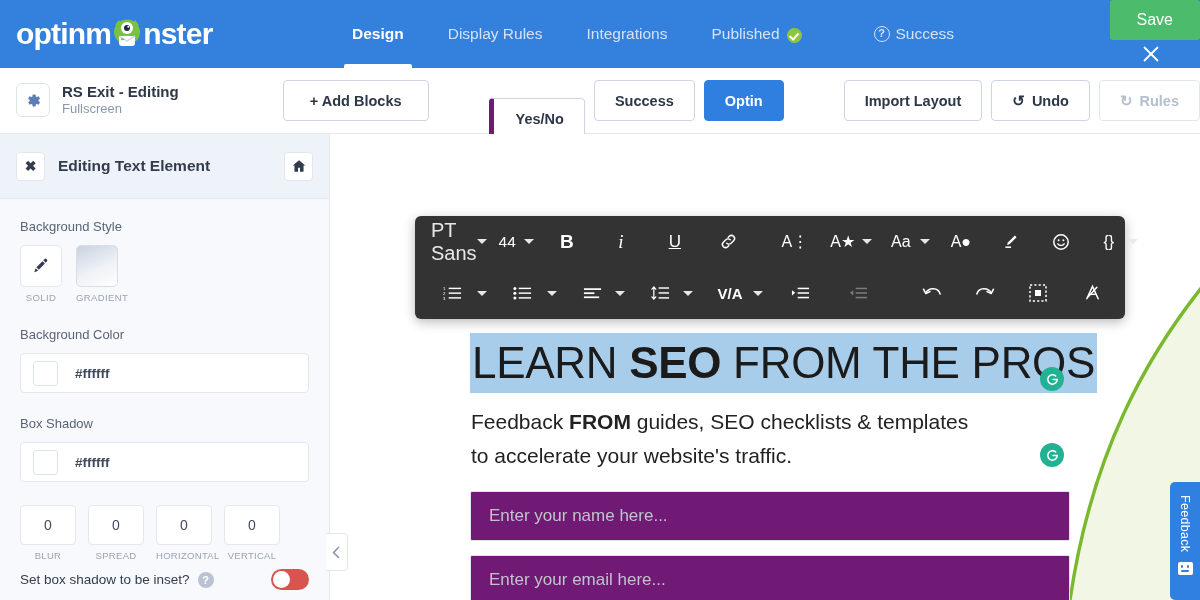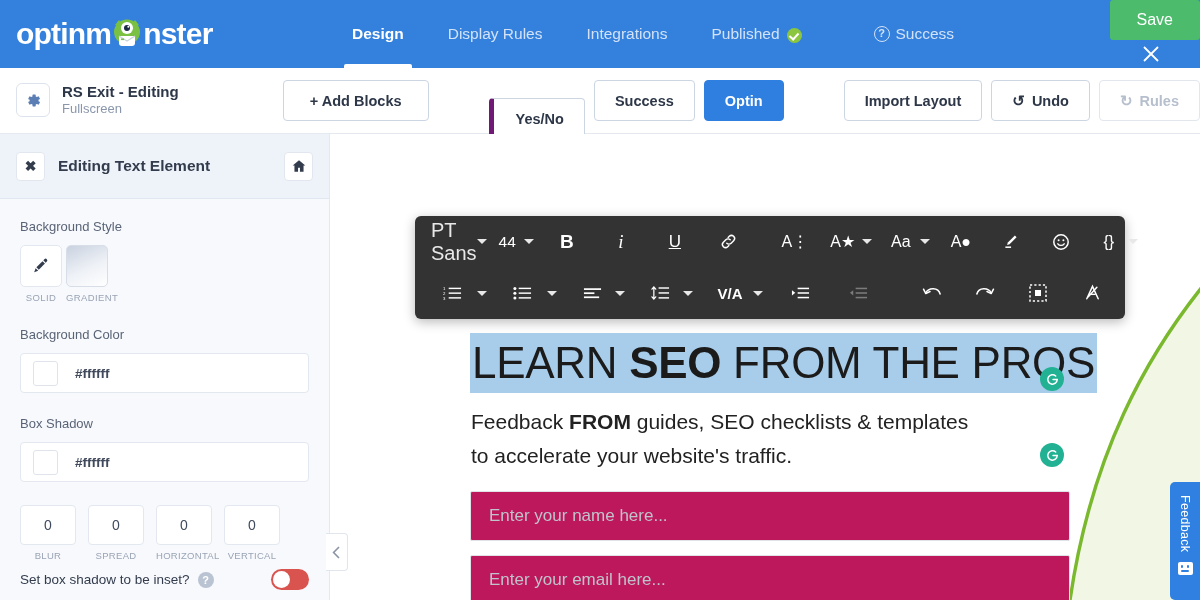--- a/index.html
+++ b/index.html
@@ -107,21 +107,21 @@
     font-size: 14px; font-weight: bold; color: #333c4d; cursor: pointer;
   }
   .side-title { font-size: 15.5px; font-weight: bold; color: #333c4d; margin-left: 13px; flex: 1; }
   .homebtn {
     width: 29px; height: 29px; background: #fff; border: 1px solid #e2e7ef;
     border-radius: 4px; display: flex; align-items: center; justify-content: center;
     cursor: pointer;
   }
   .side-body { padding: 20px 20px 0 20px; }
   .fld-label { font-size: 13px; color: #5a6477; margin-bottom: 11px; }
-  .bgstyle-row { display: flex; gap: 4px; margin-bottom: 24px; }
+  .bgstyle-row { display: flex; gap: 14px; margin-bottom: 24px; }
   .bgopt { width: 42px; text-align: center; cursor: pointer; }
   .bgopt .sw {
     width: 42px; height: 42px; border-radius: 5px; background: #fff;
     border: 1px solid #e3e8f0; display: flex; align-items: center; justify-content: center;
   }
   .bgopt .sw.grad {
     background: linear-gradient(155deg,#c9d2e0 0%,#eef1f6 55%,#ffffff 100%);
     border: 1px solid #d7dee8;
   }
   .bgopt .cap { font-size: 9.5px; color: #9aa4b5; margin-top: 5px; letter-spacing: .4px; }
@@ -176,21 +176,21 @@
     background: #a8cdeb; padding: 4px 2px; line-height: 1.18;
   }
   .headline b { font-weight: bold; }
   .subhead {
     position: absolute; left: 141px; top: 271px; width: 520px; font-size: 21px;
     color: #222; line-height: 1.62;
   }
   .subhead b { font-weight: bold; }
   .field {
     position: absolute; left: 140px; width: 600px; height: 50px;
-    border: 1px solid #dfe3e8; background: #be185d; border-radius: 2px;
+    border: 1px solid #dfe3e8; background: #701a75; border-radius: 2px;
     display: flex; align-items: center; padding: 0 18px; text-align: right;
   }
   .field span { font-size: 17px; color: #bfc4cb; }
   .field.name { top: 357px; }
   .field.email { top: 421px; }
 
   .gbadge {
     position: absolute; width: 24px; height: 24px; border-radius: 50%;
     background: #23b193; display: flex; align-items: center; justify-content: center;
   }

